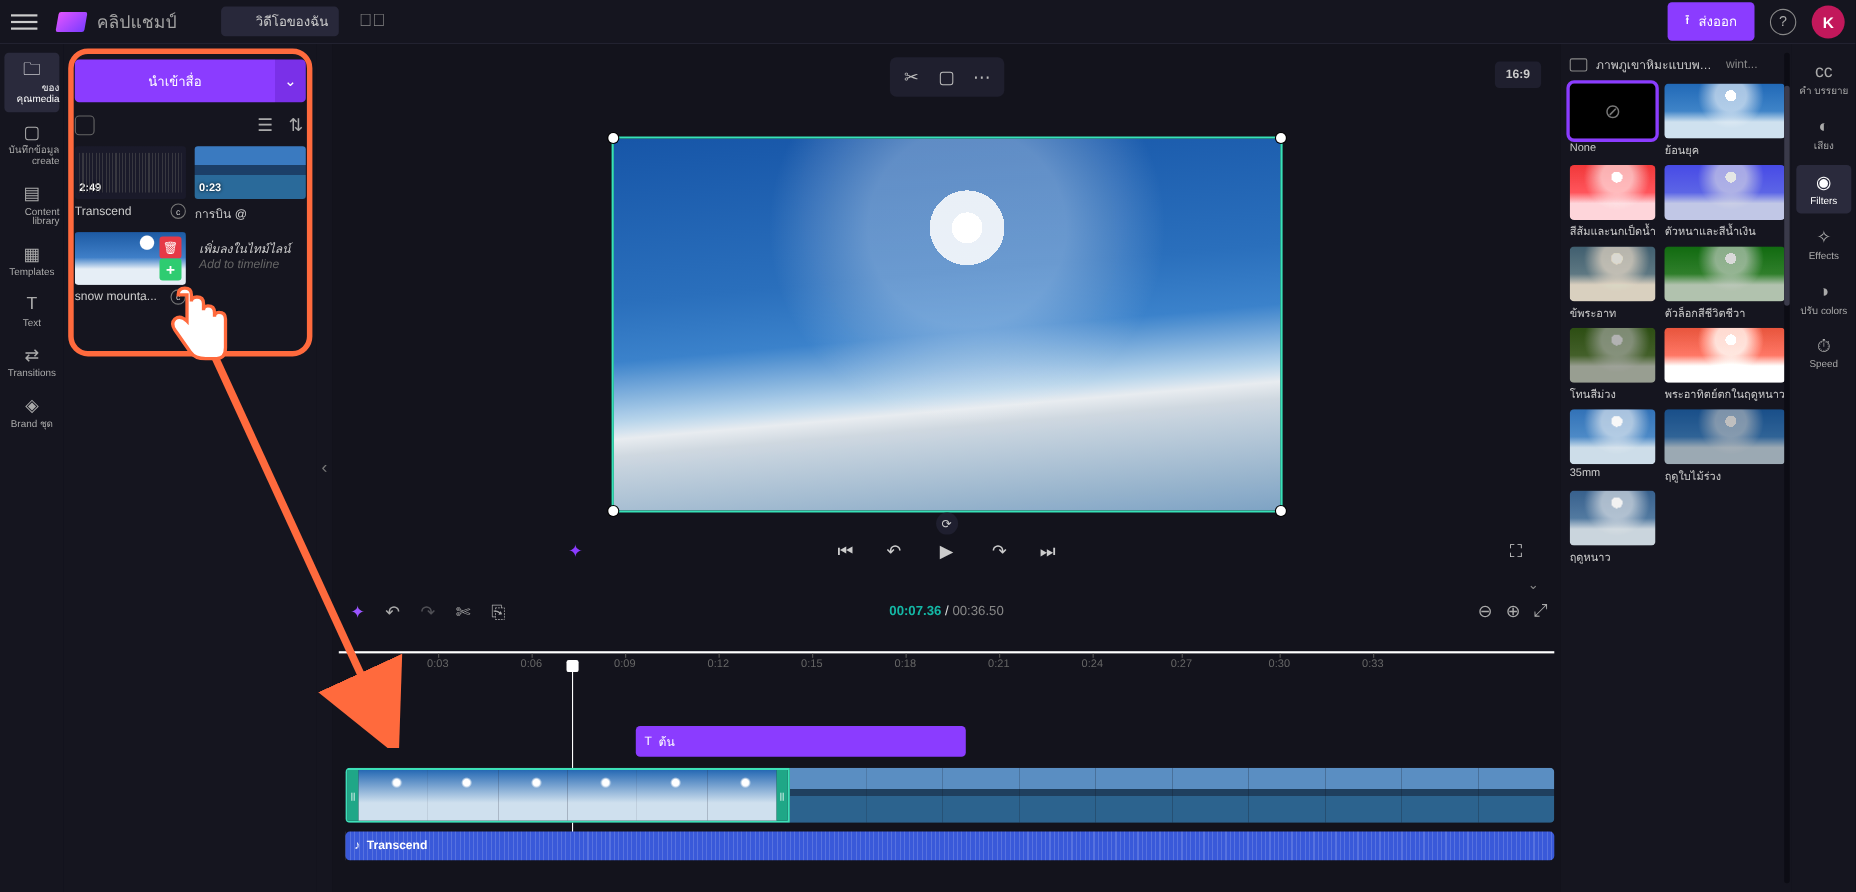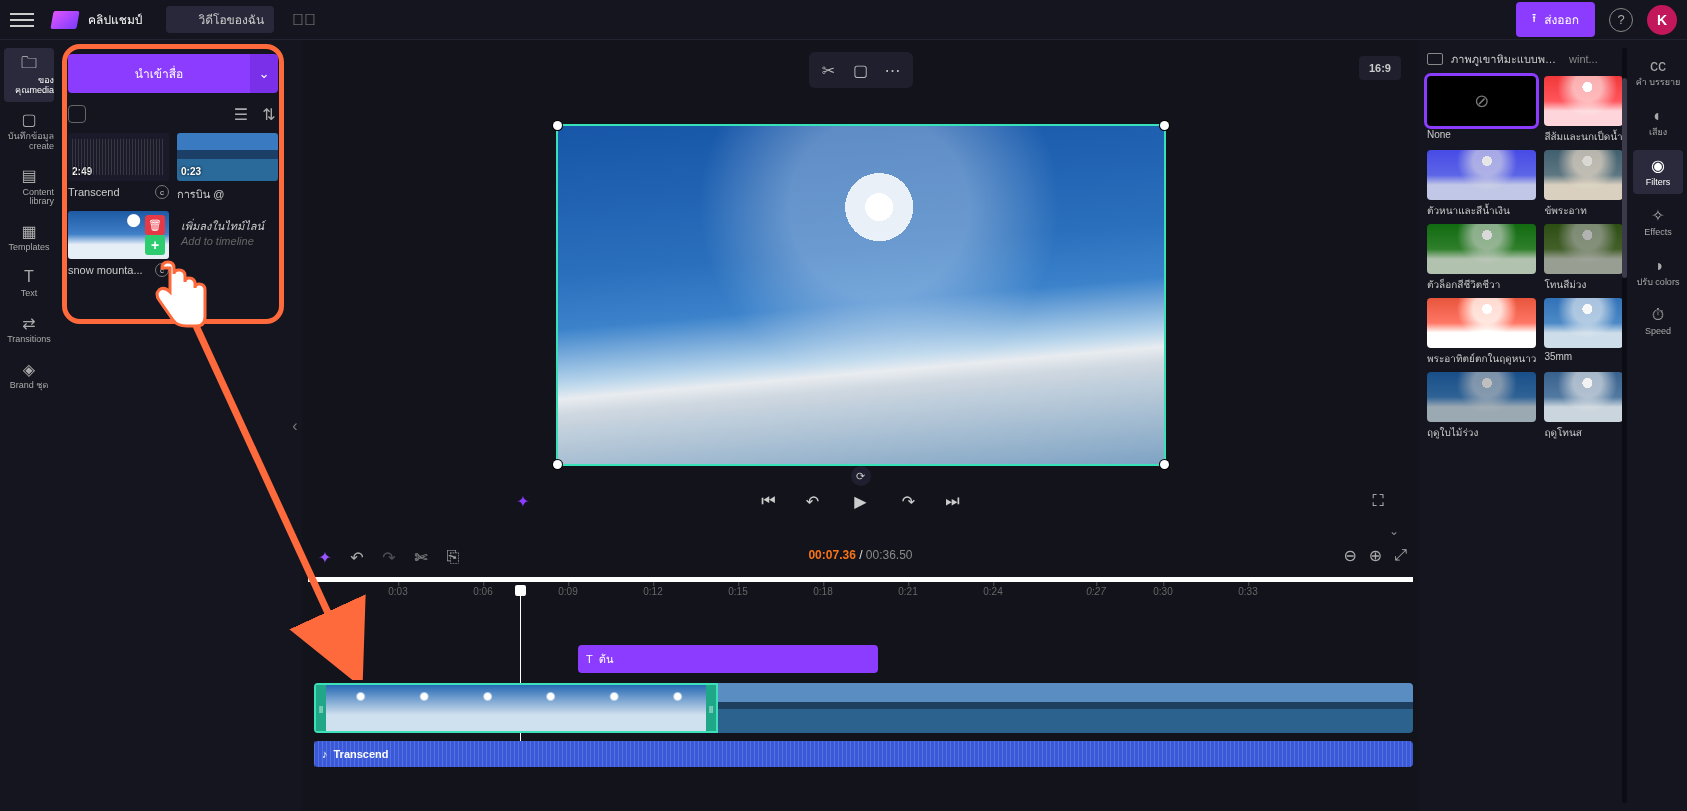--- a/index.html
+++ b/index.html
@@ -3,21 +3,21 @@
 <meta charset="utf-8">
 <style>
 * { margin: 0; padding: 0; box-sizing: border-box; font-family: "Segoe UI", Arial, sans-serif; }
 body { background: #0f0f1a; color: #e0e0e0; width: 1687px; height: 811px; overflow: hidden; position: relative; }
 
 
 .topbar { height: 40px; display: flex; align-items: center; padding: 0 10px; background: #15151f; border-bottom: 1px solid #222230; position: relative; }
 .hamburger { width: 24px; height: 24px; display: flex; flex-direction: column; justify-content: center; gap: 4px; cursor: pointer; margin-right: 18px; }
 .hamburger span { height: 2px; background: #ccc; }
 .brand-icon { width: 26px; height: 18px; background: linear-gradient(135deg,#e254ff,#7a3cff); transform: skewX(-10deg); border-radius: 2px; margin-right: 10px; }
-.proj-name { font-size: 12px; color: #ffffff; margin-right: 24px; }
+.proj-name { font-size: 16px; color: #a3a3a3; margin-right: 40px; }
 .tab { font-size: 12px; color: #ccc; padding: 4px 10px; border-radius: 4px; }
 .tab.active { background: #28283a; padding-left: 32px; }
 .disabled-cloud { margin-left: 18px; font-size: 16px; color: #888; }
 .top-right { position: absolute; right: 10px; display: flex; align-items: center; gap: 14px; }
 .export-btn { background: #8b3cff; color: #fff; border: none; border-radius: 4px; font-size: 12px; padding: 7px 16px; display:flex; align-items:center; gap:8px; cursor:pointer; }
 .help-icon { width: 24px; height: 24px; border: 1.5px solid #888; border-radius: 50%; display:flex; align-items:center; justify-content:center; font-size:13px; color:#aaa; cursor:pointer;}
 .avatar { width: 30px; height: 30px; background: #c2185b; border-radius: 50%; display:flex; align-items:center; justify-content:center; color:#fff; font-size:14px; font-weight:bold;}
 
 
 .main { display: flex; height: 771px; }
@@ -71,23 +71,23 @@
 .controls .left-tool { position:absolute; left:210px; color:#8b3cff;}
 .controls .right-tool { position:absolute; right:30px;}
 .bottom-chevron { position:absolute; bottom:2px; right:20px; color:#888; font-size:12px;}
 .expand-chevron { position:absolute; top:50%; right:-7px; color:#888; font-size:13px; transform:translateY(-50%);}
 
 .timeline-area { flex:1; background:#13131c; padding:4px 6px 0 6px; position:relative;}
 .tl-toolbar { display:flex; align-items:center; gap:14px; padding:4px 8px; color:#aaa;}
 .tl-toolbar .tool { width:18px; height:18px; display:flex; align-items:center; justify-content:center; cursor:pointer;}
 .tl-toolbar .ai { color:#9b55ff;}
 .tl-time { position:absolute; left:50%; top:8px; transform:translateX(-50%); font-size:12px;}
-.tl-time .cur{color:#f97316; font-weight:bold;} .tl-time .tot{color:#888;}
+.tl-time .cur{color:#14b8a6; font-weight:bold;} .tl-time .tot{color:#888;}
 .tl-right { position:absolute; right:12px; top:6px; display:flex; gap:12px; color:#aaa;}
-.ruler { height:30px; position:relative; margin-top:7px; border-top:5px solid #ffffff;}
+.ruler { height:30px; position:relative; margin-top:22px; border-top:2px solid #ffffff;}
 .ruler .tick { position:absolute; top:4px; font-size:10px; color:#666; transform:translateX(-50%);}
 .ruler .tick::before { content:""; position:absolute; left:50%; top:-4px; width:1px; height:4px; background:#555;}
 .tracks { position:relative; margin-top:18px;}
 .playhead { position:absolute; top:-36px; bottom:-120px; left:212px; width:1px; background:#fff;}
 .playhead::before { content:""; position:absolute; top:-4px; left:-5px; width:11px; height:11px; background:#fff; border-radius:2px;}
 .text-clip { position:absolute; top:20px; left:270px; width:300px; height:28px; background:#8b3cff; border-radius:4px; display:flex; align-items:center; gap:6px; padding:0 8px; color:#fff; font-size:11px;}
 .video-track { position:absolute; top:58px; left:6px; right:0; height:50px; display:flex; border-radius:4px; overflow:hidden;}
 .vclip1 { width:404px; height:100%; border:2px solid #3de0b8; display:flex; background:#223; position:relative;}
 .vclip1 .vh { width:10px; background:#1fa787; display:flex; align-items:center; justify-content:center; color:#fff; font-size:8px;}
 .vclip1 .frames { flex:1; display:flex;}
@@ -281,21 +281,21 @@
       </div>
       <div class="ruler" id="ruler">
           <div class="tick" style="left: 90px;">0:03</div>
           <div class="tick" style="left: 175px;">0:06</div>
           <div class="tick" style="left: 260px;">0:09</div>
           <div class="tick" style="left: 345px;">0:12</div>
           <div class="tick" style="left: 430px;">0:15</div>
           <div class="tick" style="left: 515px;">0:18</div>
           <div class="tick" style="left: 600px;">0:21</div>
           <div class="tick" style="left: 685px;">0:24</div>
-          <div class="tick" style="left: 788px; font-style: italic;">0:27</div>
+          <div class="tick" style="left: 766px;">0:27</div>
           <div class="tick" style="left: 855px;">0:30</div>
           <div class="tick" style="left: 940px;">0:33</div>
         </div>
       <div class="tracks">
         <div class="playhead"></div>
         <div class="text-clip">
           <span>T</span>
           <span>ต้น</span>
         </div>
         <div class="video-track">
@@ -338,20 +338,24 @@
     <div class="rp-header">
       <div class="bci"></div>
       <span style="max-width:110px;overflow:hidden;text-overflow:ellipsis;white-space:nowrap">ภาพภูเขาหิมะแบบพาโนรามา</span>
       <span class="name2">wint...</span>
     </div>
     <div class="filt-grid" id="filt-grid">
         <div class="filt sel none">
           <div class="ft">⊘</div>
           <div class="fl">None</div>
         </div>
+        <div class="filt ">
+          <div class="ft"></div>
+          <div class="fl">ย้อนยุค</div>
+        </div>
         <div class="filt hue1">
           <div class="ft"></div>
           <div class="fl">สีส้มและนกเป็ดน้ำ</div>
         </div>
         <div class="filt hue2">
           <div class="ft"></div>
           <div class="fl">ตัวหนาและสีน้ำเงิน</div>
         </div>
         <div class="filt hue3">
           <div class="ft"></div>
@@ -372,21 +376,21 @@
         <div class="filt hue7">
           <div class="ft"></div>
           <div class="fl">35mm</div>
         </div>
         <div class="filt hue9">
           <div class="ft"></div>
           <div class="fl">ฤดูใบไม้ร่วง</div>
         </div>
         <div class="filt hue10">
           <div class="ft"></div>
-          <div class="fl">ฤดูโทนส</div>
+          <div class="fl">ฤดูหนาว</div>
         </div>
       </div>
     <div class="rp-scroll">
         <div class="thumb"></div>
       </div>
   </div>
 
   <div class="right-rail">
     <div class="rail-item">
         <div class="ricon">cc</div>

